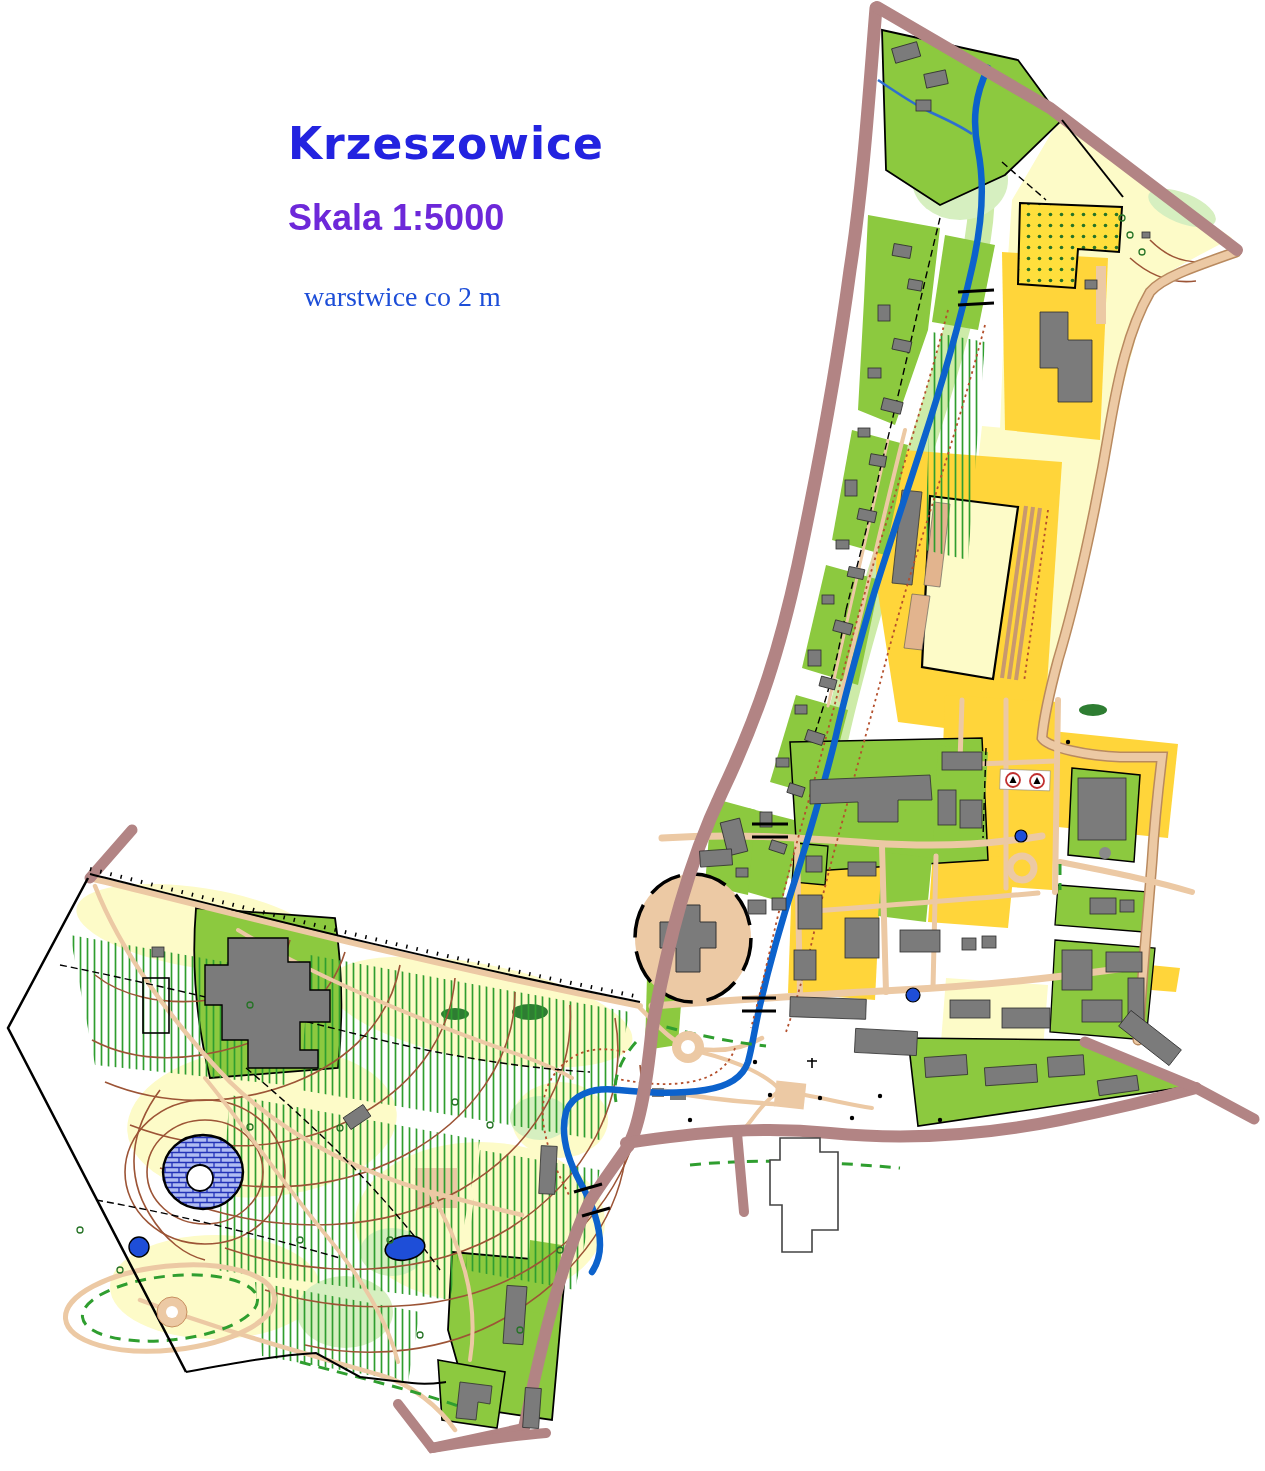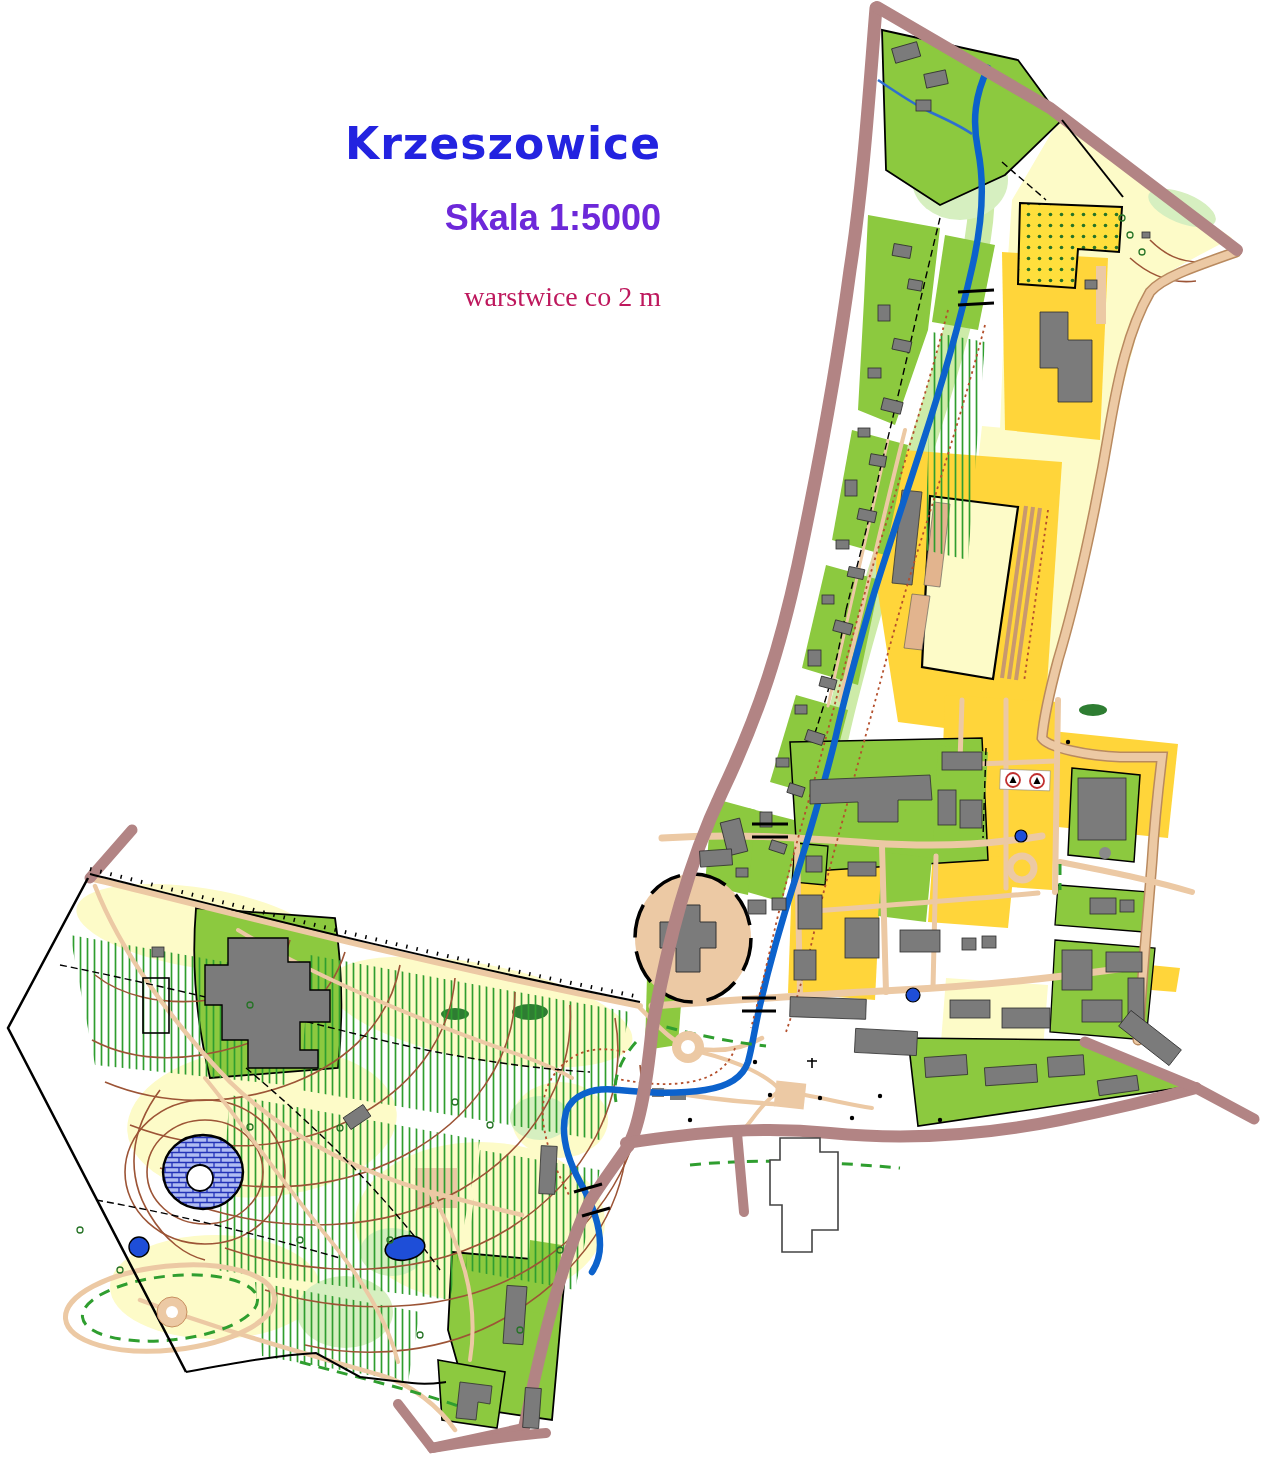--- a/index.html
+++ b/index.html
@@ -1,23 +1,23 @@
 <!DOCTYPE html>
 <html><head>
 <meta charset="utf-8">
 <style>
   html,body{margin:0;padding:0;background:#fff;}
   .page{position:relative;width:1265px;height:1471px;background:#ffffff;overflow:hidden;
         font-family:"DejaVu Sans", sans-serif;}
-  .title-block{position:absolute;left:261px;top:118px;width:400px;text-align:right;z-index:5;}
+  .title-block{position:absolute;left:288px;top:118px;width:400px;text-align:left;z-index:5;}
   .map-title{font-family:"DejaVu Sans", sans-serif;font-weight:bold;font-size:44px;
              color:#2323e0;letter-spacing:1px;margin:0 0 28px 0;}
   .map-scale{font-family:"Liberation Sans", sans-serif;font-weight:bold;font-size:36px;
              color:#6d28d9;margin:0 0 42px 0;letter-spacing:0px;}
-  .map-contour-note{font-family:"Liberation Serif", serif;font-size:28px;color:#be185d;margin:0;}
+  .map-contour-note{font-family:"Liberation Serif", serif;font-size:28px;color:#1d4ed8;margin:16px;}
   svg.mapcanvas{position:absolute;left:0;top:0;}
 </style>
 </head>
 <body>
 
 <div class="page">
 
   <div class="title-block">
     <div class="map-title">Krzeszowice</div>
     <div class="map-scale">Skala 1:5000</div>

